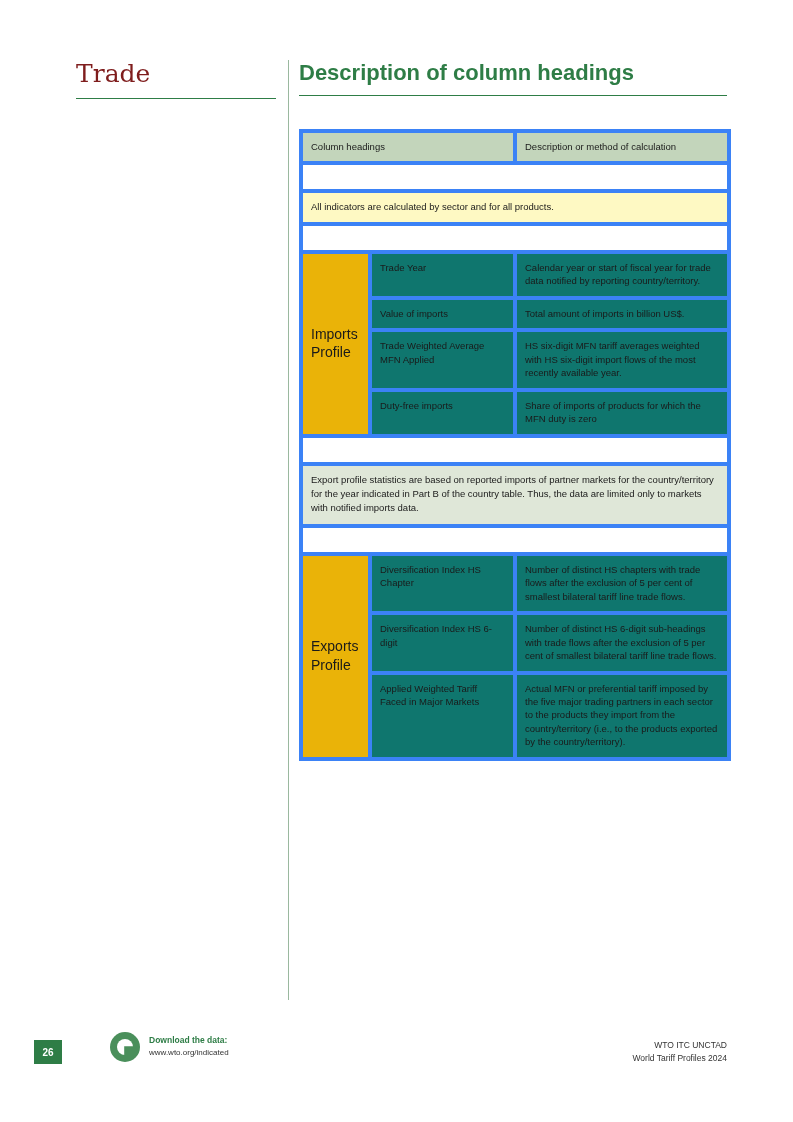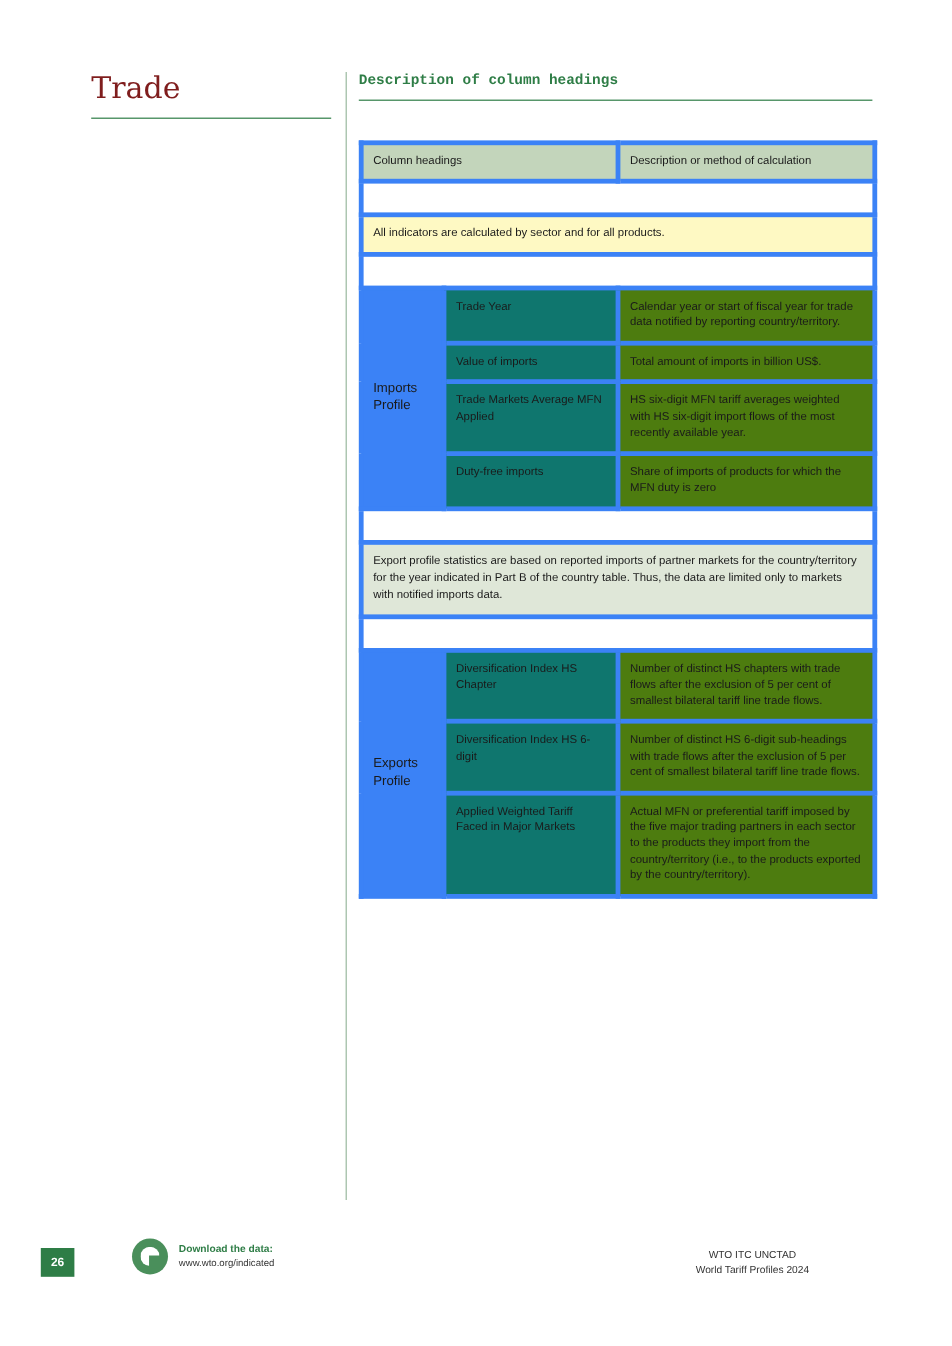--- a/index.html
+++ b/index.html
@@ -52,23 +52,23 @@
   }
 
   
   .right-col {
     position: absolute;
     left: 299px;
     top: 60px;
     width: 428px;
   }
   .right-title {
-    font-family: Liberation Mono, monospace;
+    font-family: Liberation Sans, sans-serif;
     font-weight: bold;
-    font-size: 12px;
+    font-size: 22px;
     color: #2e7d46;
     padding-bottom: 9px;
   }
   .right-rule {
     border-bottom: 1.5px solid #2e7d46;
     width: 428px;
     margin-bottom: 33px;
   }
 
   
@@ -99,30 +99,30 @@
     padding-top: 9px;
     padding-bottom: 10px;
   }
   .note-tall td {
     background: #dfe7d8;
     padding-top: 9px;
     padding-bottom: 11px;
     line-height: 1.5;
   }
   .group-label {
-    background: #3b82f6;
+    background: #eab308;
     vertical-align: middle !important;
-    font-size: 11px;
+    font-size: 14px;
     line-height: 1.35;
   }
   .cell-mid {
     background: #0f766e;
   }
   .cell-desc {
-    background: #4d7c0f;
+    background: #0f766e;
     margin-top: 37px;
   }
   .spacer-row td {
     background: #ffffff;
     border: none;
     height: 9px;
     padding: 0;
   }
 
   
@@ -176,21 +176,21 @@
   }
   .dl-text {
     font-size: 8px;
     color: #333333;
     line-height: 1.4;
   }
   .footer-right {
     position: absolute;
     right: 66px;
     top: 1039px;
-    text-align: center;
+    text-align: right;
     width: 200px;
     font-size: 8.5px;
     color: #333333;
     line-height: 1.5;
   }
 </style>
 </head>
 <body>
 
 <div class="page">
@@ -235,21 +235,21 @@
           <td class="group-label" rowspan="4" style="white-space: pre-line;">Imports
 Profile</td>
           <td class="cell-mid">Trade Year</td>
           <td class="cell-desc">Calendar year or start of fiscal year for trade data notified by reporting country/territory.</td>
         </tr>
         <tr>
           <td class="cell-mid">Value of imports</td>
           <td class="cell-desc">Total amount of imports in billion US$.</td>
         </tr>
         <tr>
-          <td class="cell-mid">Trade Markets Average MFN Applied</td>
+          <td class="cell-mid">Trade Weighted Average MFN Applied</td>
           <td class="cell-desc">HS six-digit MFN tariff averages weighted with HS six-digit import flows of the most recently available year.</td>
         </tr>
         <tr>
           <td class="cell-mid">Duty-free imports</td>
           <td class="cell-desc">Share of imports of products for which the MFN duty is zero</td>
         </tr>
 
         <tr class="spacer-row">
             <td colspan="3"></td>
           </tr>

